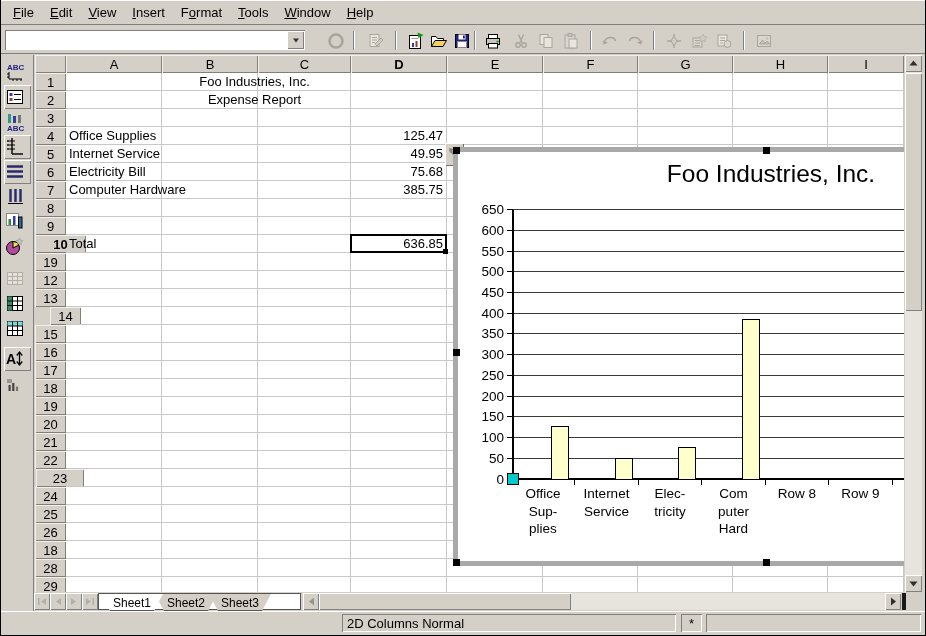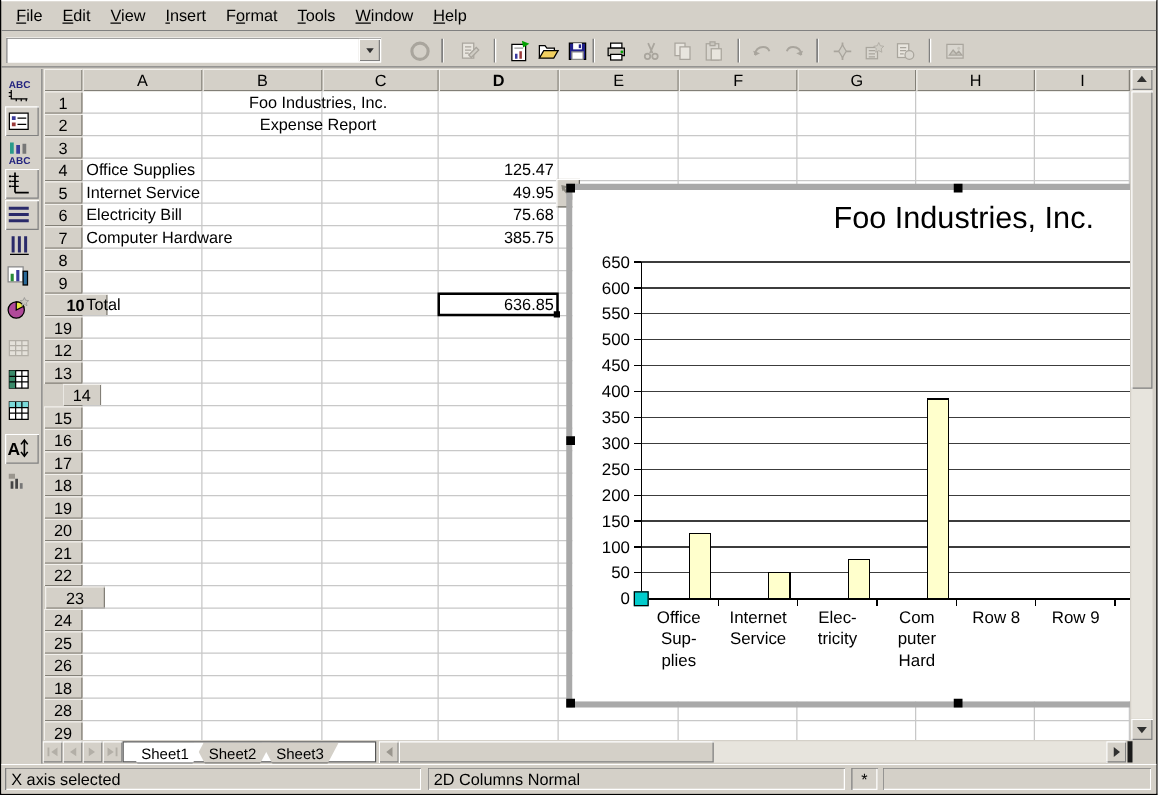--- a/index.html
+++ b/index.html
@@ -591,23 +591,20 @@
     <div class="scroll-thumb raised" style="left:285px;top:1px;width:252px;height:17px;"></div>
     <div class="scroll-btn raised" style="left:851px;top:1px;width:16px;height:17px;">
       <svg width="9" height="9" viewBox="0 0 9 9">
           <path d="M2 0.5l5 4-5 4z" fill="#303030"></path>
         </svg>
     </div>
     <div style="position:absolute;left:868px;top:1px;width:4px;height:17px;background:#1a1a1a;"></div>
   </div>
 
   <div class="statusbar">
-    <div class="status-panel" style="left:3px;width:333px;">
-      <span>X axis selected</span>
-    </div>
     <div class="status-panel" style="left:341px;width:334px;">
       <span>2D Columns Normal</span>
     </div>
     <div class="status-panel" style="left:680px;width:21px;justify-content:center;">
       <span>*</span>
     </div>
     <div class="status-panel" style="left:705px;width:215px;"></div>
   </div>
 
 </div>

